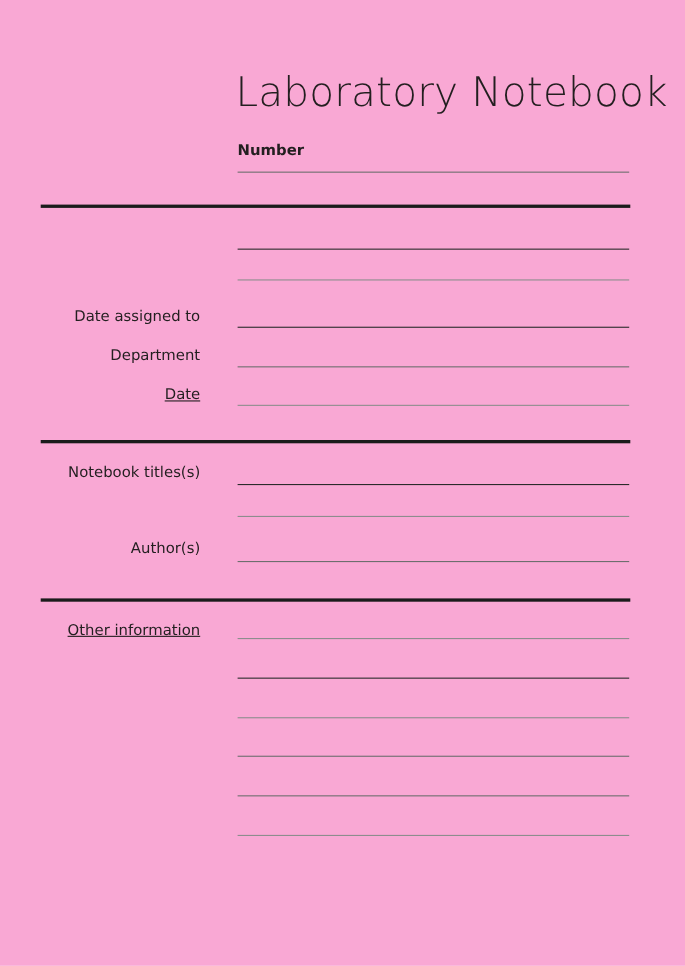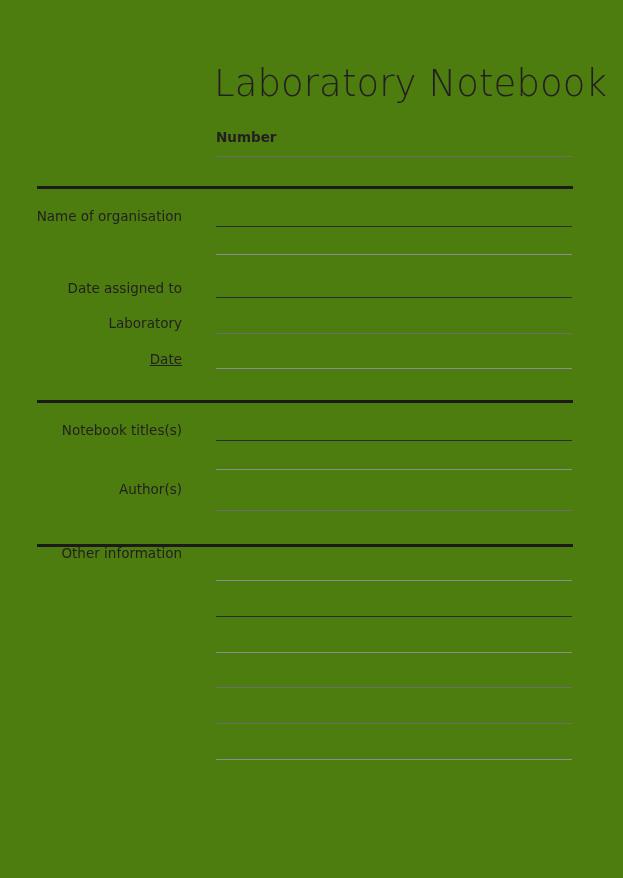--- a/index.html
+++ b/index.html
@@ -12,21 +12,21 @@
     height: 878px;
     position: relative;
     font-family: "DejaVu Sans", "Liberation Sans", sans-serif;
     color: #231f20;
     overflow: hidden;
   }
 
   .page {
     position: absolute;
     inset: 0;
-    background: #4d7c0f;
+    background: #f9a8d4;
   }
 
   
   .title {
     position: absolute;
     left: 214px;
     top: 62px;
     width: 400px;
     font-size: 37px;
     font-weight: 300;
@@ -86,45 +86,44 @@
 
 <div class="page">
 
   <div class="title">Laboratory Notebook</div>
 
   <div class="number-label">Number</div>
   <div class="rule mid" style="top:156px;"></div>
 
   <div class="divider" style="top:186px;"></div>
 
-  <div class="field-label" style="top:209px;">Name of organisation</div>
   <div class="rule dark" style="top:226px;"></div>
   <div class="rule" style="top:254px;"></div>
 
   <div class="field-label" style="top:281px;">Date assigned to</div>
   <div class="rule dark" style="top:297px;"></div>
 
-  <div class="field-label" style="top:316px;">Laboratory</div>
+  <div class="field-label" style="top:316px;">Department</div>
   <div class="rule mid" style="top:333px;"></div>
 
   <div class="field-label" style="top:352px;text-decoration:underline;">Date</div>
   <div class="rule" style="top:368px;"></div>
 
   <div class="divider" style="top:400px;"></div>
 
   <div class="field-label" style="top:423px;">Notebook titles(s)</div>
   <div class="rule dark" style="top:440px;"></div>
   <div class="rule" style="top:469px;"></div>
 
-  <div class="field-label" style="top:482px;">Author(s)</div>
+  <div class="field-label" style="top:492px;">Author(s)</div>
   <div class="rule mid" style="top:510px;"></div>
 
   <div class="divider" style="top:544px;"></div>
 
-  <div class="field-label" style="top:546px;">Other information</div>
+  <div class="field-label" style="top:566px;text-decoration:underline;">Other information</div>
   <div class="rule" style="top:580px;"></div>
   <div class="rule dark" style="top:616px;"></div>
   <div class="rule" style="top:652px;"></div>
   <div class="rule mid" style="top:687px;"></div>
   <div class="rule mid" style="top:723px;"></div>
   <div class="rule" style="top:759px;"></div>
 
 </div>
 
 </body></html>

